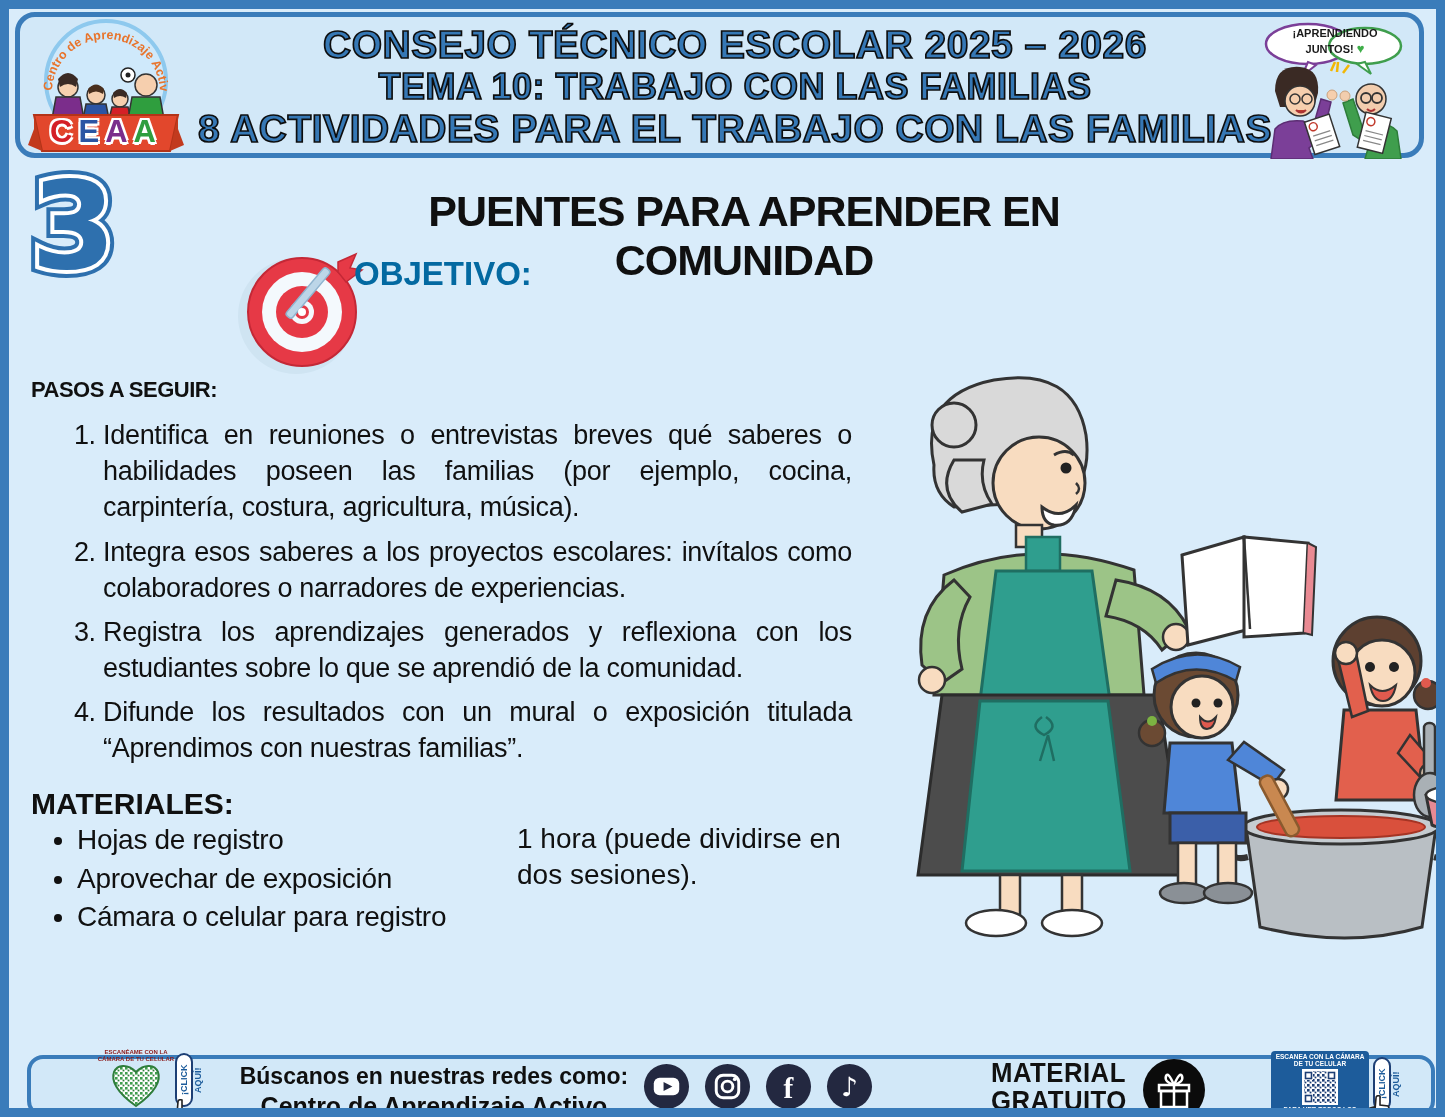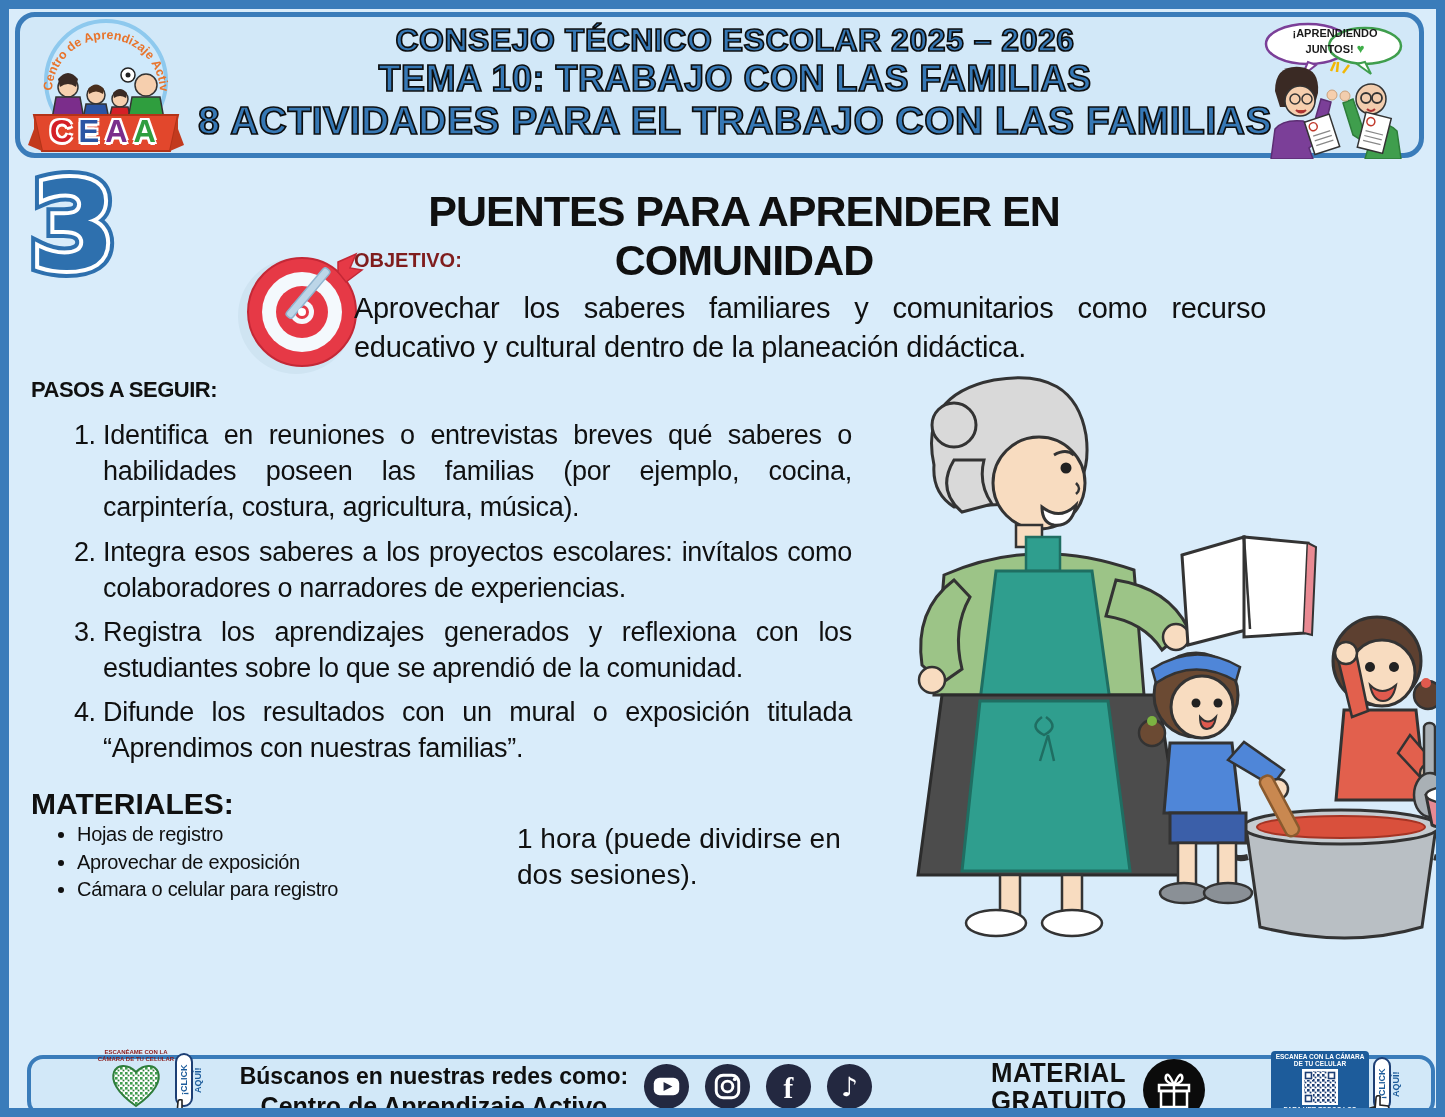--- a/index.html
+++ b/index.html
@@ -11,21 +11,21 @@
   
   .header-panel{
     position:absolute;left:6px;top:3px;width:1409px;height:146px;
     background:#d2e8f8;border:5px solid #3a7cba;border-radius:20px;box-sizing:border-box;
   }
   .header-titles{
     position:absolute;left:165px;top:6px;width:1100px;text-align:center;
     color:#3678b5;font-weight:800;letter-spacing:.5px;
     -webkit-text-stroke:1.7px #0d0d0d;line-height:1.12;
   }
-  .ht1{font-size:32px;}
+  .ht1{font-size:39px;}
   .ht2{font-size:36px;}
   .ht3{font-size:39px;}
   
   .logo{position:absolute;left:8px;top:0px;width:156px;height:148px;}
   .logo-letters{
     position:absolute;left:0;top:97px;width:156px;text-align:center;
     font-weight:800;font-size:31px;letter-spacing:6px;
     text-shadow:-2px -2px 0 #fff,2px -2px 0 #fff,-2px 2px 0 #fff,2px 2px 0 #fff,0 3px 0 #fff;
   }
   .lc0{color:#d42027}.lc1{color:#2b54a3}.lc2{color:#7b2d8b}.lc3{color:#2f9e3e}
@@ -45,40 +45,40 @@
   .t-back{-webkit-text-stroke:16px #2e70ae;color:#2e70ae;}
   .t-mid{-webkit-text-stroke:8px #ffffff;color:#fff;}
   .t-top{color:#2e70ae;}
   
   .activity-title{
     position:absolute;left:290px;top:178px;width:890px;text-align:center;
     font-size:43px;font-weight:800;color:#101010;letter-spacing:-1px;
   }
   .target-wrap{position:absolute;left:225px;top:235px;width:140px;height:135px;}
   .objective-label{
-    position:absolute;left:345px;top:240px;font-size:20px;font-weight:800;color:#7f1d1d;
+    position:absolute;left:345px;top:246px;font-size:33px;font-weight:800;color:#0369a1;
   }
   .objective-text{
     position:absolute;left:345px;top:280px;width:912px;
     font-size:29px;color:#101010;text-align:justify;line-height:1.33;letter-spacing:-.3px;
   }
   
   .steps-label{
     position:absolute;left:22px;top:368px;font-size:22px;font-weight:800;color:#101010;letter-spacing:-.5px;
   }
   ol.steps{
     position:absolute;left:30px;top:400px;width:765px;margin:0;padding:0 0 0 56px;
     font-size:27px;color:#101010;line-height:1.34;letter-spacing:-.3px;
   }
   ol.steps li{text-align:justify;margin:8px;}
   
   .materials-label{position:absolute;left:22px;top:778px;font-size:30px;font-weight:800;color:#101010;}
   ul.materials{
     position:absolute;left:40px;top:812px;width:430px;margin:0;padding:0 0 0 28px;
-    font-size:20px;color:#101010;line-height:1.38;letter-spacing:-.3px;
+    font-size:28px;color:#101010;line-height:1.38;letter-spacing:-.3px;
   }
   .time-label{position:absolute;left:508px;top:778px;font-size:30px;font-weight:800;color:#101010;}
   .time-text{position:absolute;left:508px;top:812px;width:330px;font-size:28px;color:#101010;line-height:1.3;}
   
   .quote{
     position:absolute;left:48px;top:938px;width:1370px;
     font-family:"DejaVu Serif",serif;font-style:italic;font-weight:bold;
     font-size:39px;color:#0d0d0d;line-height:1.22;letter-spacing:-.5px;
     text-shadow:1.5px 1.5px 0 rgba(0,0,0,.35);
   }
@@ -223,21 +223,20 @@
       <circle cx="68" cy="68" r="26" fill="#e63946"></circle>
       <circle cx="68" cy="68" r="12" fill="#f4f9fd"></circle>
       <circle cx="68" cy="68" r="7" fill="#e63946"></circle>
       <rect x="70" y="18" width="8" height="62" rx="3" transform="rotate(40 74 49)" fill="#bcd6e8" stroke="#8fb4cf" stroke-width="1.5"></rect>
       <path d="M104 18 l18 -8 -6 14 12 2 -16 12 -8 -10 z" fill="#e63946" stroke="#c42836" stroke-width="1.5"></path>
       <circle cx="68" cy="68" r="4" fill="#fff"></circle>
     </svg>
   </div>
 
   <div class="objective-label">OBJETIVO:</div>
-  <div class="objective-text">Aprovechar los saberes familiares y comunitarios como recurso educativo y cultural dentro de la planeación didáctica.</div>
 
   <div class="steps-label">PASOS A SEGUIR:</div>
   <ol class="steps">
     <li>Identifica en reuniones o entrevistas breves qué saberes o habilidades poseen las familias (por ejemplo, cocina, carpintería, costura, agricultura, música).</li>
     <li>Integra esos saberes a los proyectos escolares: invítalos como colaboradores o narradores de experiencias.</li>
     <li>Registra los aprendizajes generados y reflexiona con los estudiantes sobre lo que se aprendió de la comunidad.</li>
     <li>Difunde los resultados con un mural o exposición titulada “Aprendimos con nuestras familias”.</li>
   </ol>
 
   <div class="materials-label">MATERIALES:</div>

